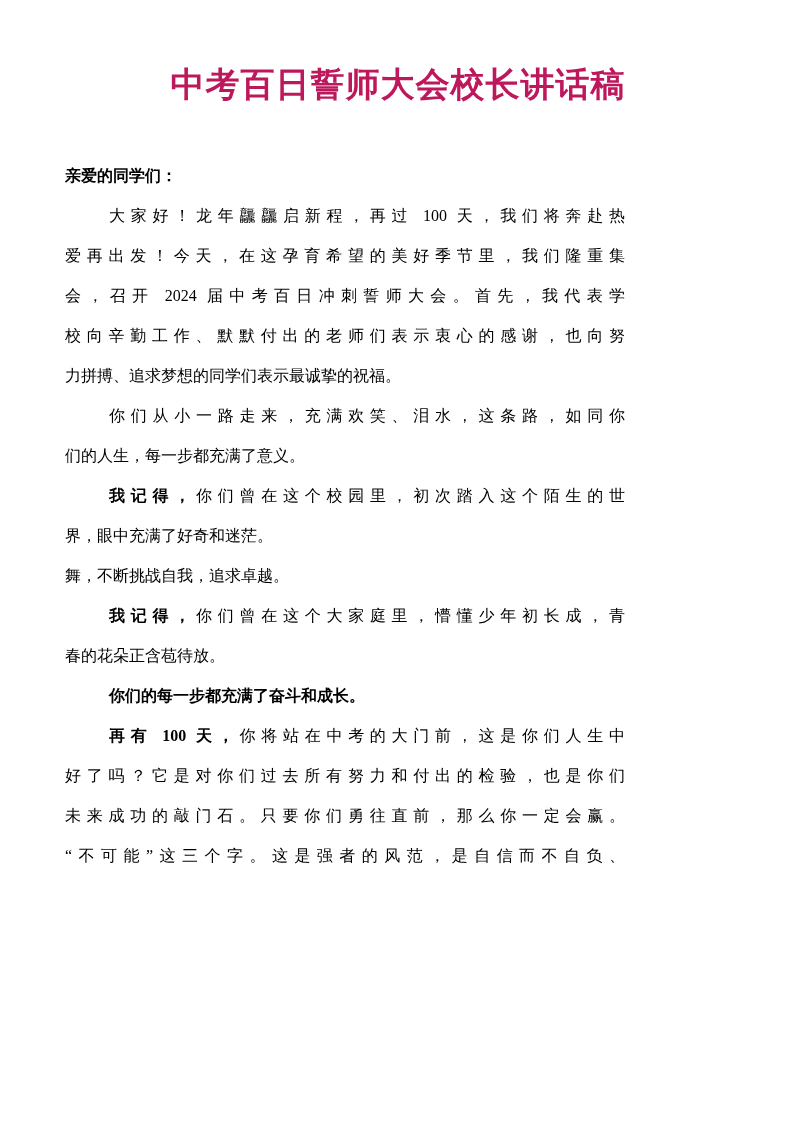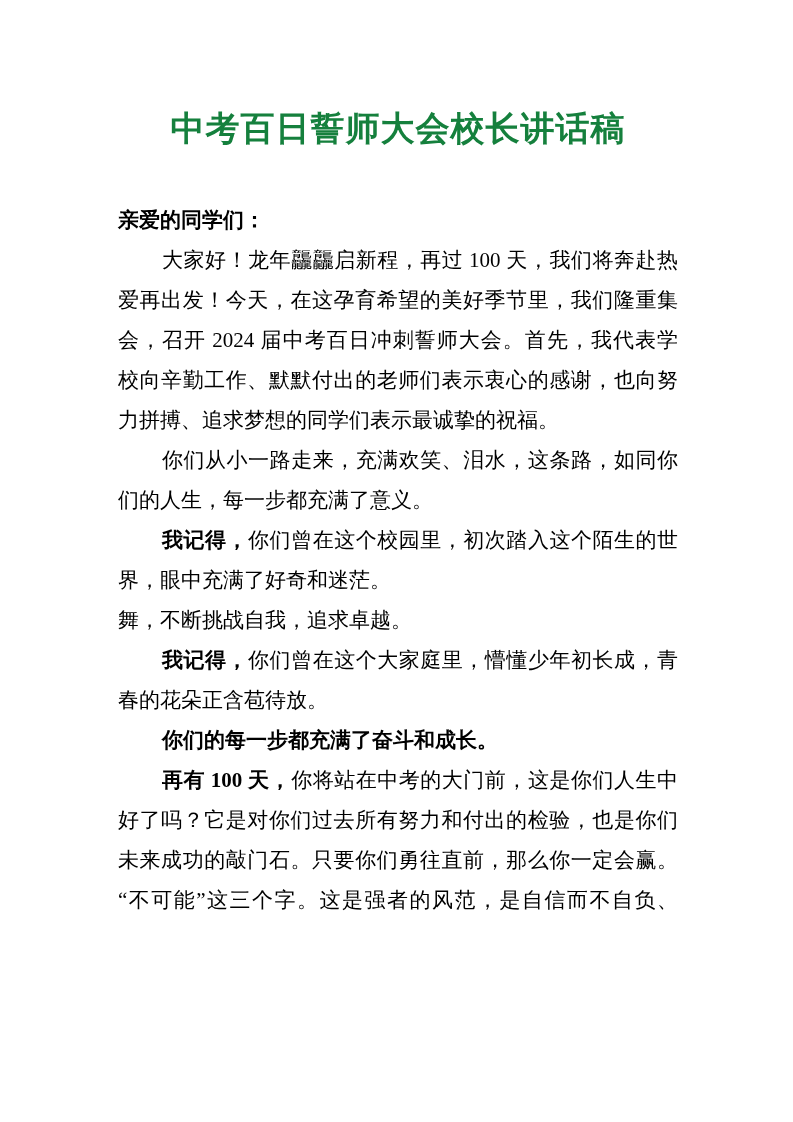--- a/index.html
+++ b/index.html
@@ -6,36 +6,36 @@
   body {
     width: 793px; height: 1122px;
     background: #ffffff;
     color: #000000;
     font-family: "Liberation Serif", "DejaVu Serif", serif;
     overflow: hidden;
   }
   .page { width: 793px; height: 1122px; position: relative; }
   .title {
     margin: 0;
-    padding-top: 104px;
+    padding-top: 60px;
     width: 560px;
     margin-left: 118px;
     font-family: "Liberation Sans", "DejaVu Sans", sans-serif;
     font-size: 34px;
     font-weight: 700;
     line-height: 48px;
     text-align: center;
     letter-spacing: 1px;
-    color: #15803d;
+    color: #be185d;
   }
   .content {
     margin-top: 48px;
-    margin-left: 118px;
+    margin-left: 65px;
     width: 560px;
-    font-size: 21px;
+    font-size: 16px;
   }
   .line {
     height: 40px;
     line-height: 40px;
     white-space: nowrap;
     overflow: visible;
   }
   .line.full {
     white-space: normal;
     text-align: justify;

